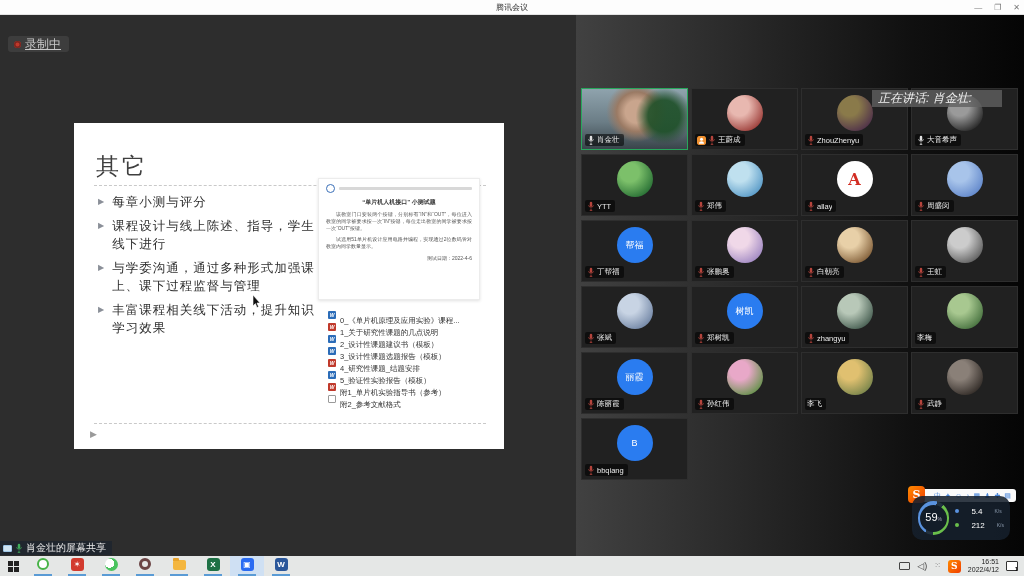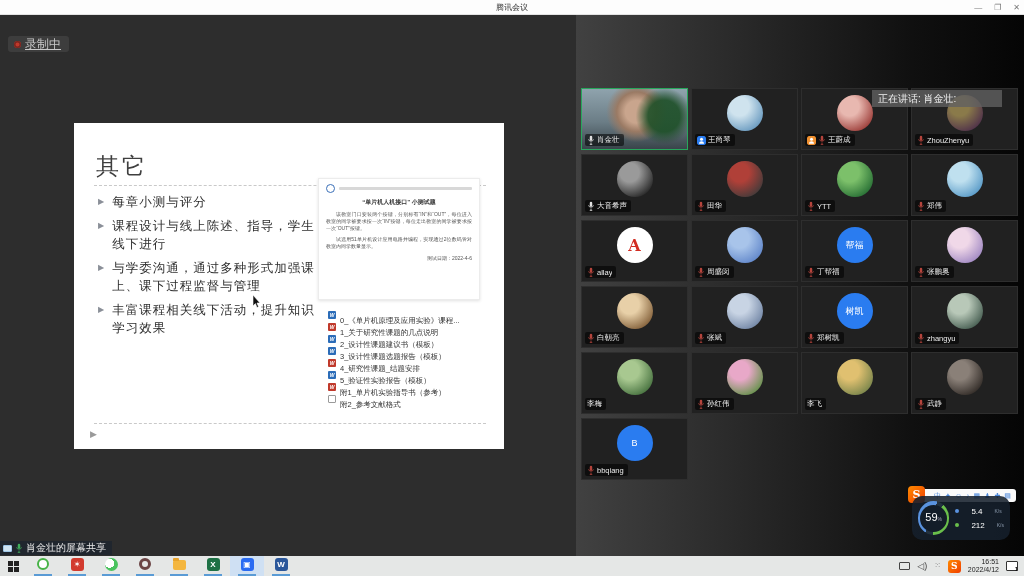--- a/index.html
+++ b/index.html
@@ -66,21 +66,21 @@
     font-size:16px;font-weight:bold;font-family:"DejaVu Serif",serif;}
   .namebar{position:absolute;left:3px;bottom:3px;display:flex;align-items:center;gap:2px;
     background:rgba(0,0,0,.55);border-radius:2px;padding:1px 4px 1px 2px;max-width:96px;}
   .namebar .nm{font-size:7.5px;color:#ececec;white-space:nowrap;overflow:hidden;}
   .mic{width:8px;height:10px;flex:0 0 auto;}
   .mic.muted{color:#b5443c;}
   .mic.active{color:#e0e0e0;}
   .person{width:9px;height:9px;flex:0 0 auto;border-radius:2px;}
   .speak-tip{position:absolute;left:296px;top:75px;width:130px;height:17px;background:rgba(96,96,96,.8);
     display:flex;align-items:center;padding:0 6px;z-index:5;}
-  .speak-tip span{font-size:10px;color:#f0f0f0;white-space:nowrap;}
+  .speak-tip span{font-size:12px;color:#f0f0f0;white-space:nowrap;font-style:italic;}
   
   .sogou{position:absolute;left:340px;top:474px;width:100px;height:13px;background:#fafafa;
     border-radius:3px;display:flex;align-items:center;gap:3px;padding:0 3px 0 18px;box-shadow:0 1px 2px rgba(0,0,0,.4);}
   .sogou .sg-icon{font-size:7px;color:#4a86d8;line-height:13px;}
   .sogou-logo{position:absolute;left:-8px;top:-3px;width:17px;height:17px;border-radius:4px;
     background:linear-gradient(135deg,#ff8a00,#f03e00);color:#fff;font-weight:bold;font-size:11px;
     display:flex;align-items:center;justify-content:center;font-family:"DejaVu Serif",serif;}
   
   .gauge{position:absolute;left:336px;top:481px;width:98px;height:44px;background:rgba(22,32,44,.88);
     border-radius:10px;display:flex;align-items:center;gap:6px;padding:0 6px;}
@@ -248,31 +248,20 @@
             <div class="namebar">
               <svg class="mic active" viewBox="0 0 12 16">
                 <rect x="4" y="1" width="4" height="8" rx="2" fill="currentColor"></rect>
                 <path d="M2 7a4.2 4.2 0 0 0 8 0" fill="none" stroke="currentColor" stroke-width="1.3"></path>
                 <path d="M6 12v3M4 15h4" stroke="currentColor" stroke-width="1.3"></path>
               </svg>
               <span class="nm">肖金壮</span>
             </div>
           </div>
           <div class="tile">
-            <div class="avatar" style="background: radial-gradient(circle at 35% 32%, rgb(207, 227, 238) 0px, rgb(207, 227, 238) 28%, rgb(95, 147, 187) 85%);"></div>
-            <div class="namebar">
-              <svg class="person" viewBox="0 0 12 12">
-                <rect width="12" height="12" rx="2" fill="#2a7cf0"></rect>
-                <circle cx="6" cy="4.3" r="2" fill="#fff"></circle>
-                <path d="M2.5 10.2c.4-2.2 2-3.2 3.5-3.2s3.1 1 3.5 3.2z" fill="#fff"></path>
-              </svg>
-              <span class="nm">王尚琴</span>
-            </div>
-          </div>
-          <div class="tile">
             <div class="avatar" style="background: radial-gradient(circle at 35% 32%, rgb(232, 184, 176) 0px, rgb(232, 184, 176) 28%, rgb(150, 50, 46) 85%);"></div>
             <div class="namebar">
               <svg class="person" viewBox="0 0 12 12">
                 <rect width="12" height="12" rx="2" fill="#f09030"></rect>
                 <circle cx="6" cy="4.3" r="2" fill="#fff"></circle>
                 <path d="M2.5 10.2c.4-2.2 2-3.2 3.5-3.2s3.1 1 3.5 3.2z" fill="#fff"></path>
               </svg>
               <svg class="mic muted" viewBox="0 0 12 16">
                 <rect x="4" y="1" width="4" height="8" rx="2" fill="currentColor"></rect>
                 <path d="M2 7a4.2 4.2 0 0 0 8 0" fill="none" stroke="currentColor" stroke-width="1.3"></path>
@@ -297,31 +286,20 @@
             <div class="namebar">
               <svg class="mic active" viewBox="0 0 12 16">
                 <rect x="4" y="1" width="4" height="8" rx="2" fill="currentColor"></rect>
                 <path d="M2 7a4.2 4.2 0 0 0 8 0" fill="none" stroke="currentColor" stroke-width="1.3"></path>
                 <path d="M6 12v3M4 15h4" stroke="currentColor" stroke-width="1.3"></path>
               </svg>
               <span class="nm">大音希声</span>
             </div>
           </div>
           <div class="tile">
-            <div class="avatar" style="background: radial-gradient(circle at 35% 32%, rgb(176, 64, 56) 0px, rgb(176, 64, 56) 28%, rgb(58, 58, 58) 85%);"></div>
-            <div class="namebar">
-              <svg class="mic muted" viewBox="0 0 12 16">
-                <rect x="4" y="1" width="4" height="8" rx="2" fill="currentColor"></rect>
-                <path d="M2 7a4.2 4.2 0 0 0 8 0" fill="none" stroke="currentColor" stroke-width="1.3"></path>
-                <path d="M6 12v3M4 15h4" stroke="currentColor" stroke-width="1.3"></path>
-              </svg>
-              <span class="nm">田华</span>
-            </div>
-          </div>
-          <div class="tile">
             <div class="avatar" style="background: radial-gradient(circle at 35% 32%, rgb(124, 192, 106) 0px, rgb(124, 192, 106) 28%, rgb(32, 104, 48) 85%);"></div>
             <div class="namebar">
               <svg class="mic muted" viewBox="0 0 12 16">
                 <rect x="4" y="1" width="4" height="8" rx="2" fill="currentColor"></rect>
                 <path d="M2 7a4.2 4.2 0 0 0 8 0" fill="none" stroke="currentColor" stroke-width="1.3"></path>
                 <path d="M6 12v3M4 15h4" stroke="currentColor" stroke-width="1.3"></path>
               </svg>
               <span class="nm">YTT</span>
             </div>
           </div>
@@ -385,20 +363,31 @@
             <div class="namebar">
               <svg class="mic muted" viewBox="0 0 12 16">
                 <rect x="4" y="1" width="4" height="8" rx="2" fill="currentColor"></rect>
                 <path d="M2 7a4.2 4.2 0 0 0 8 0" fill="none" stroke="currentColor" stroke-width="1.3"></path>
                 <path d="M6 12v3M4 15h4" stroke="currentColor" stroke-width="1.3"></path>
               </svg>
               <span class="nm">白朝亮</span>
             </div>
           </div>
           <div class="tile">
+            <div class="avatar" style="background: radial-gradient(circle at 35% 32%, rgb(204, 204, 204) 0px, rgb(204, 204, 204) 28%, rgb(85, 85, 85) 85%);"></div>
+            <div class="namebar">
+              <svg class="mic muted" viewBox="0 0 12 16">
+                <rect x="4" y="1" width="4" height="8" rx="2" fill="currentColor"></rect>
+                <path d="M2 7a4.2 4.2 0 0 0 8 0" fill="none" stroke="currentColor" stroke-width="1.3"></path>
+                <path d="M6 12v3M4 15h4" stroke="currentColor" stroke-width="1.3"></path>
+              </svg>
+              <span class="nm">王虹</span>
+            </div>
+          </div>
+          <div class="tile">
             <div class="avatar" style="background: radial-gradient(circle at 35% 32%, rgb(200, 212, 228) 0px, rgb(200, 212, 228) 28%, rgb(106, 127, 160) 85%);"></div>
             <div class="namebar">
               <svg class="mic muted" viewBox="0 0 12 16">
                 <rect x="4" y="1" width="4" height="8" rx="2" fill="currentColor"></rect>
                 <path d="M2 7a4.2 4.2 0 0 0 8 0" fill="none" stroke="currentColor" stroke-width="1.3"></path>
                 <path d="M6 12v3M4 15h4" stroke="currentColor" stroke-width="1.3"></path>
               </svg>
               <span class="nm">张斌</span>
             </div>
           </div>
@@ -421,20 +410,31 @@
                 <path d="M2 7a4.2 4.2 0 0 0 8 0" fill="none" stroke="currentColor" stroke-width="1.3"></path>
                 <path d="M6 12v3M4 15h4" stroke="currentColor" stroke-width="1.3"></path>
               </svg>
               <span class="nm">zhangyu</span>
             </div>
           </div>
           <div class="tile">
             <div class="avatar" style="background: radial-gradient(circle at 35% 32%, rgb(168, 200, 144) 0px, rgb(168, 200, 144) 28%, rgb(62, 106, 56) 85%);"></div>
             <div class="namebar">
               <span class="nm">李梅</span>
+            </div>
+          </div>
+          <div class="tile">
+            <div class="avatar badge" style="background: rgb(42, 124, 240);">丽霞</div>
+            <div class="namebar">
+              <svg class="mic muted" viewBox="0 0 12 16">
+                <rect x="4" y="1" width="4" height="8" rx="2" fill="currentColor"></rect>
+                <path d="M2 7a4.2 4.2 0 0 0 8 0" fill="none" stroke="currentColor" stroke-width="1.3"></path>
+                <path d="M6 12v3M4 15h4" stroke="currentColor" stroke-width="1.3"></path>
+              </svg>
+              <span class="nm">陈丽霞</span>
             </div>
           </div>
           <div class="tile">
             <div class="avatar" style="background: radial-gradient(circle at 35% 32%, rgb(232, 168, 200) 0px, rgb(232, 168, 200) 28%, rgb(90, 144, 64) 85%);"></div>
             <div class="namebar">
               <svg class="mic muted" viewBox="0 0 12 16">
                 <rect x="4" y="1" width="4" height="8" rx="2" fill="currentColor"></rect>
                 <path d="M2 7a4.2 4.2 0 0 0 8 0" fill="none" stroke="currentColor" stroke-width="1.3"></path>
                 <path d="M6 12v3M4 15h4" stroke="currentColor" stroke-width="1.3"></path>
               </svg>

